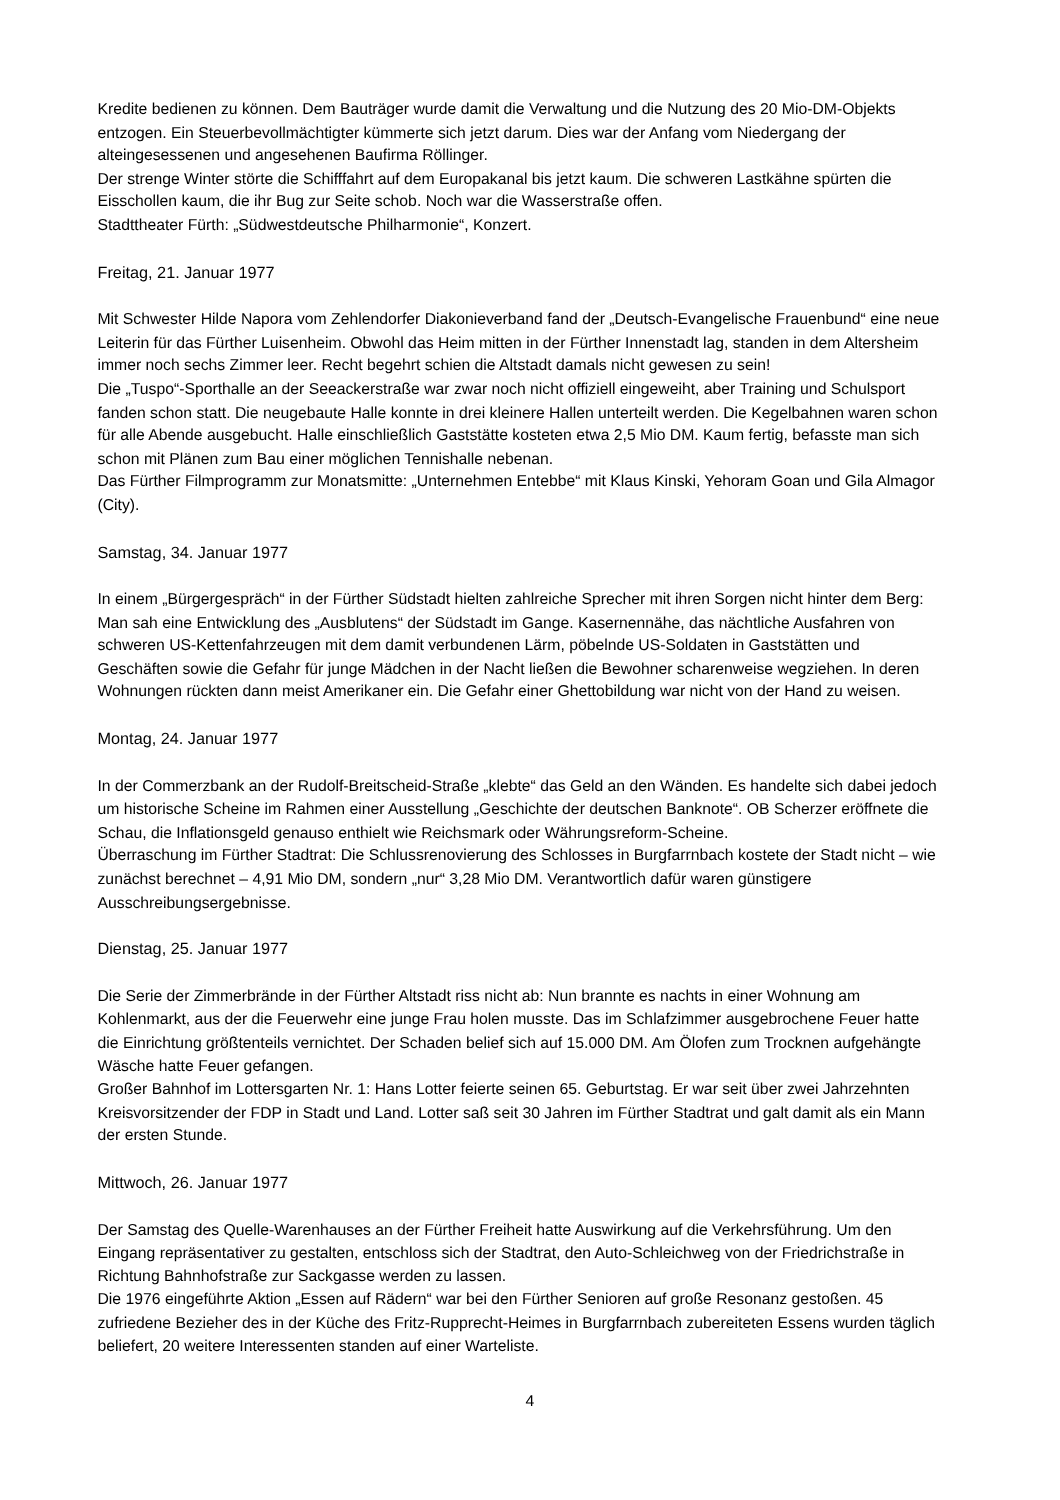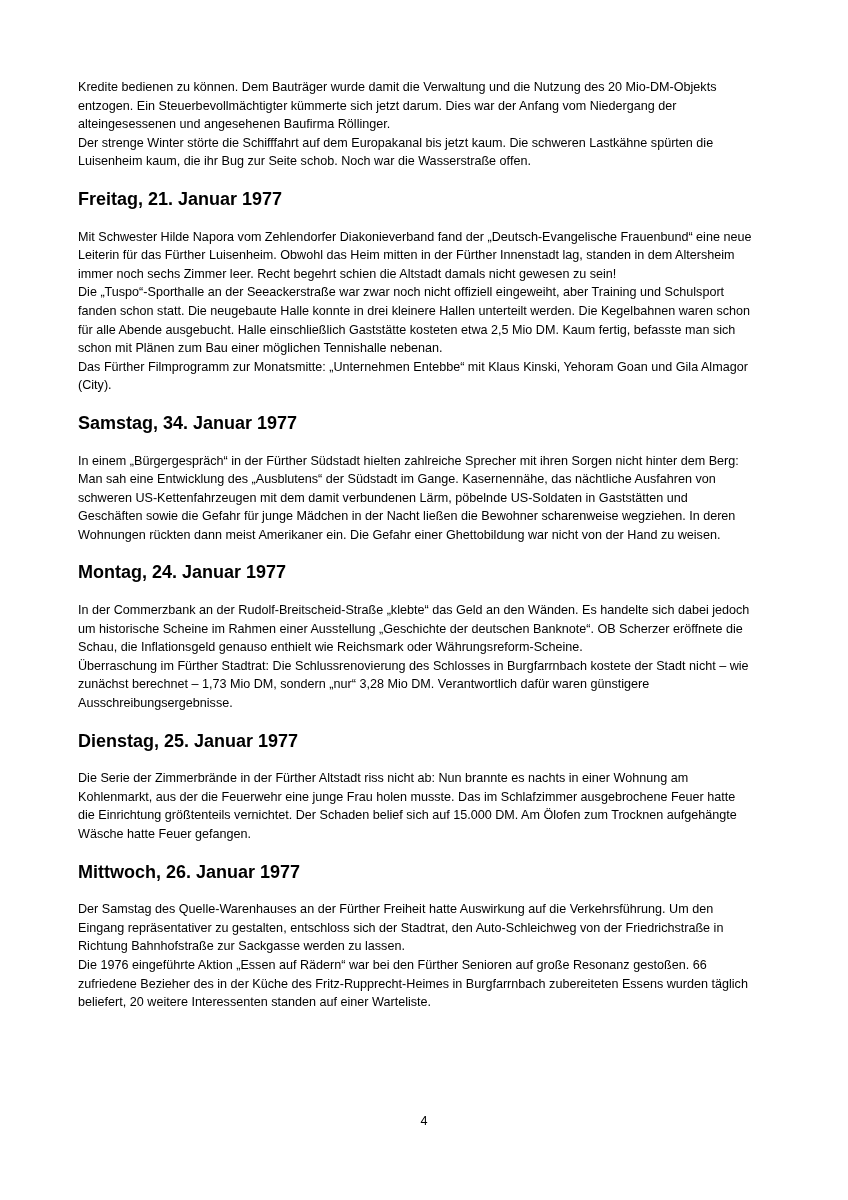--- a/index.html
+++ b/index.html
@@ -28,23 +28,23 @@
   p.para {
     margin: 0;
     font-size: 12.6px;
     line-height: 18.6px;
     hyphens: none;
   }
   .block {
     margin: 0 0 0 0;
   }
   h2.date-heading {
-    font-size: 18px;
+    font-size: 13px;
     line-height: 18.6px;
-    font-weight: bold;
+    font-weight: normal;
     margin: 0;
     padding: 0;
   }
   .gap-before-heading {
     height: 19px;
   }
   .gap-after-heading {
     height: 19px;
   }
   .page-number {
@@ -58,21 +58,22 @@
   }
 </style>
 </head>
 <body>
 
 <div class="page">
   <div class="doc-body">
 
     <div class="block">
       <p class="para">Kredite bedienen zu können. Dem Bauträger wurde damit die Verwaltung und die Nutzung des 20 Mio-DM-Objekts entzogen. Ein Steuerbevollmächtigter kümmerte sich jetzt darum. Dies war der Anfang vom Niedergang der alteingesessenen und angesehenen Baufirma Röllinger.</p>
-      <p class="para">Der strenge Winter störte die Schifffahrt auf dem Europakanal bis jetzt kaum. Die schweren Lastkähne spürten die Luisenheim kaum, die ihr Bug zur Seite schob. Noch war die Wasserstraße offen.</p>
+      <p class="para">Der strenge Winter störte die Schifffahrt auf dem Europakanal bis jetzt kaum. Die schweren Lastkähne spürten die Eisschollen kaum, die ihr Bug zur Seite schob. Noch war die Wasserstraße offen.</p>
+      <p class="para">Stadttheater Fürth: „Südwestdeutsche Philharmonie“, Konzert.</p>
     </div>
 
     <div class="gap-before-heading"></div>
     <h2 class="date-heading">Freitag, 21. Januar 1977</h2>
     <div class="gap-after-heading"></div>
     <div class="block">
       <p class="para">Mit Schwester Hilde Napora vom Zehlendorfer Diakonieverband fand der „Deutsch-Evangelische Frauenbund“ eine neue Leiterin für das Fürther Luisenheim. Obwohl das Heim mitten in der Fürther Innenstadt lag, standen in dem Altersheim immer noch sechs Zimmer leer. Recht begehrt schien die Altstadt damals nicht gewesen zu sein!</p>
       <p class="para">Die „Tuspo“-Sporthalle an der Seeackerstraße war zwar noch nicht offiziell eingeweiht, aber Training und Schulsport fanden schon statt. Die neugebaute Halle konnte in drei kleinere Hallen unterteilt werden. Die Kegelbahnen waren schon für alle Abende ausgebucht. Halle einschließlich Gaststätte kosteten etwa 2,5 Mio DM. Kaum fertig, befasste man sich schon mit Plänen zum Bau einer möglichen Tennishalle nebenan.</p>
       <p class="para">Das Fürther Filmprogramm zur Monatsmitte: „Unternehmen Entebbe“ mit Klaus Kinski, Yehoram Goan und Gila Almagor (City).</p>
     </div>
@@ -82,34 +83,35 @@
     <div class="gap-after-heading"></div>
     <div class="block">
       <p class="para">In einem „Bürgergespräch“ in der Fürther Südstadt hielten zahlreiche Sprecher mit ihren Sorgen nicht hinter dem Berg: Man sah eine Entwicklung des „Ausblutens“ der Südstadt im Gange. Kasernennähe, das nächtliche Ausfahren von schweren US-Kettenfahrzeugen mit dem damit verbundenen Lärm, pöbelnde US-Soldaten in Gaststätten und Geschäften sowie die Gefahr für junge Mädchen in der Nacht ließen die Bewohner scharenweise wegziehen. In deren Wohnungen rückten dann meist Amerikaner ein. Die Gefahr einer Ghettobildung war nicht von der Hand zu weisen.</p>
     </div>
 
     <div class="gap-before-heading"></div>
     <h2 class="date-heading">Montag, 24. Januar 1977</h2>
     <div class="gap-after-heading"></div>
     <div class="block">
       <p class="para">In der Commerzbank an der Rudolf-Breitscheid-Straße „klebte“ das Geld an den Wänden. Es handelte sich dabei jedoch um historische Scheine im Rahmen einer Ausstellung „Geschichte der deutschen Banknote“. OB Scherzer eröffnete die Schau, die Inflationsgeld genauso enthielt wie Reichsmark oder Währungsreform-Scheine.</p>
-      <p class="para">Überraschung im Fürther Stadtrat: Die Schlussrenovierung des Schlosses in Burgfarrnbach kostete der Stadt nicht – wie zunächst berechnet – 1,73 Mio DM, sondern „nur“ 3,28 Mio DM. Verantwortlich dafür waren günstigere Ausschreibungsergebnisse.</p>
+      <p class="para">Überraschung im Fürther Stadtrat: Die Schlussrenovierung des Schlosses in Burgfarrnbach kostete der Stadt nicht – wie zunächst berechnet – 4,91 Mio DM, sondern „nur“ 3,28 Mio DM. Verantwortlich dafür waren günstigere Ausschreibungsergebnisse.</p>
     </div>
 
     <div class="gap-before-heading"></div>
     <h2 class="date-heading">Dienstag, 25. Januar 1977</h2>
     <div class="gap-after-heading"></div>
     <div class="block">
       <p class="para">Die Serie der Zimmerbrände in der Fürther Altstadt riss nicht ab: Nun brannte es nachts in einer Wohnung am Kohlenmarkt, aus der die Feuerwehr eine junge Frau holen musste. Das im Schlafzimmer ausgebrochene Feuer hatte die Einrichtung größtenteils vernichtet. Der Schaden belief sich auf 15.000 DM. Am Ölofen zum Trocknen aufgehängte Wäsche hatte Feuer gefangen.</p>
+      <p class="para">Großer Bahnhof im Lottersgarten Nr. 1: Hans Lotter feierte seinen 65. Geburtstag. Er war seit über zwei Jahrzehnten Kreisvorsitzender der FDP in Stadt und Land. Lotter saß seit 30 Jahren im Fürther Stadtrat und galt damit als ein Mann der ersten Stunde.</p>
     </div>
 
     <div class="gap-before-heading"></div>
     <h2 class="date-heading">Mittwoch, 26. Januar 1977</h2>
     <div class="gap-after-heading"></div>
     <div class="block">
       <p class="para">Der Samstag des Quelle-Warenhauses an der Fürther Freiheit hatte Auswirkung auf die Verkehrsführung. Um den Eingang repräsentativer zu gestalten, entschloss sich der Stadtrat, den Auto-Schleichweg von der Friedrichstraße in Richtung Bahnhofstraße zur Sackgasse werden zu lassen.</p>
-      <p class="para">Die 1976 eingeführte Aktion „Essen auf Rädern“ war bei den Fürther Senioren auf große Resonanz gestoßen. 66 zufriedene Bezieher des in der Küche des Fritz-Rupprecht-Heimes in Burgfarrnbach zubereiteten Essens wurden täglich beliefert, 20 weitere Interessenten standen auf einer Warteliste.</p>
+      <p class="para">Die 1976 eingeführte Aktion „Essen auf Rädern“ war bei den Fürther Senioren auf große Resonanz gestoßen. 45 zufriedene Bezieher des in der Küche des Fritz-Rupprecht-Heimes in Burgfarrnbach zubereiteten Essens wurden täglich beliefert, 20 weitere Interessenten standen auf einer Warteliste.</p>
     </div>
 
   </div>
 
   <div class="page-number">4</div>
 </div>
 
 </body></html>

